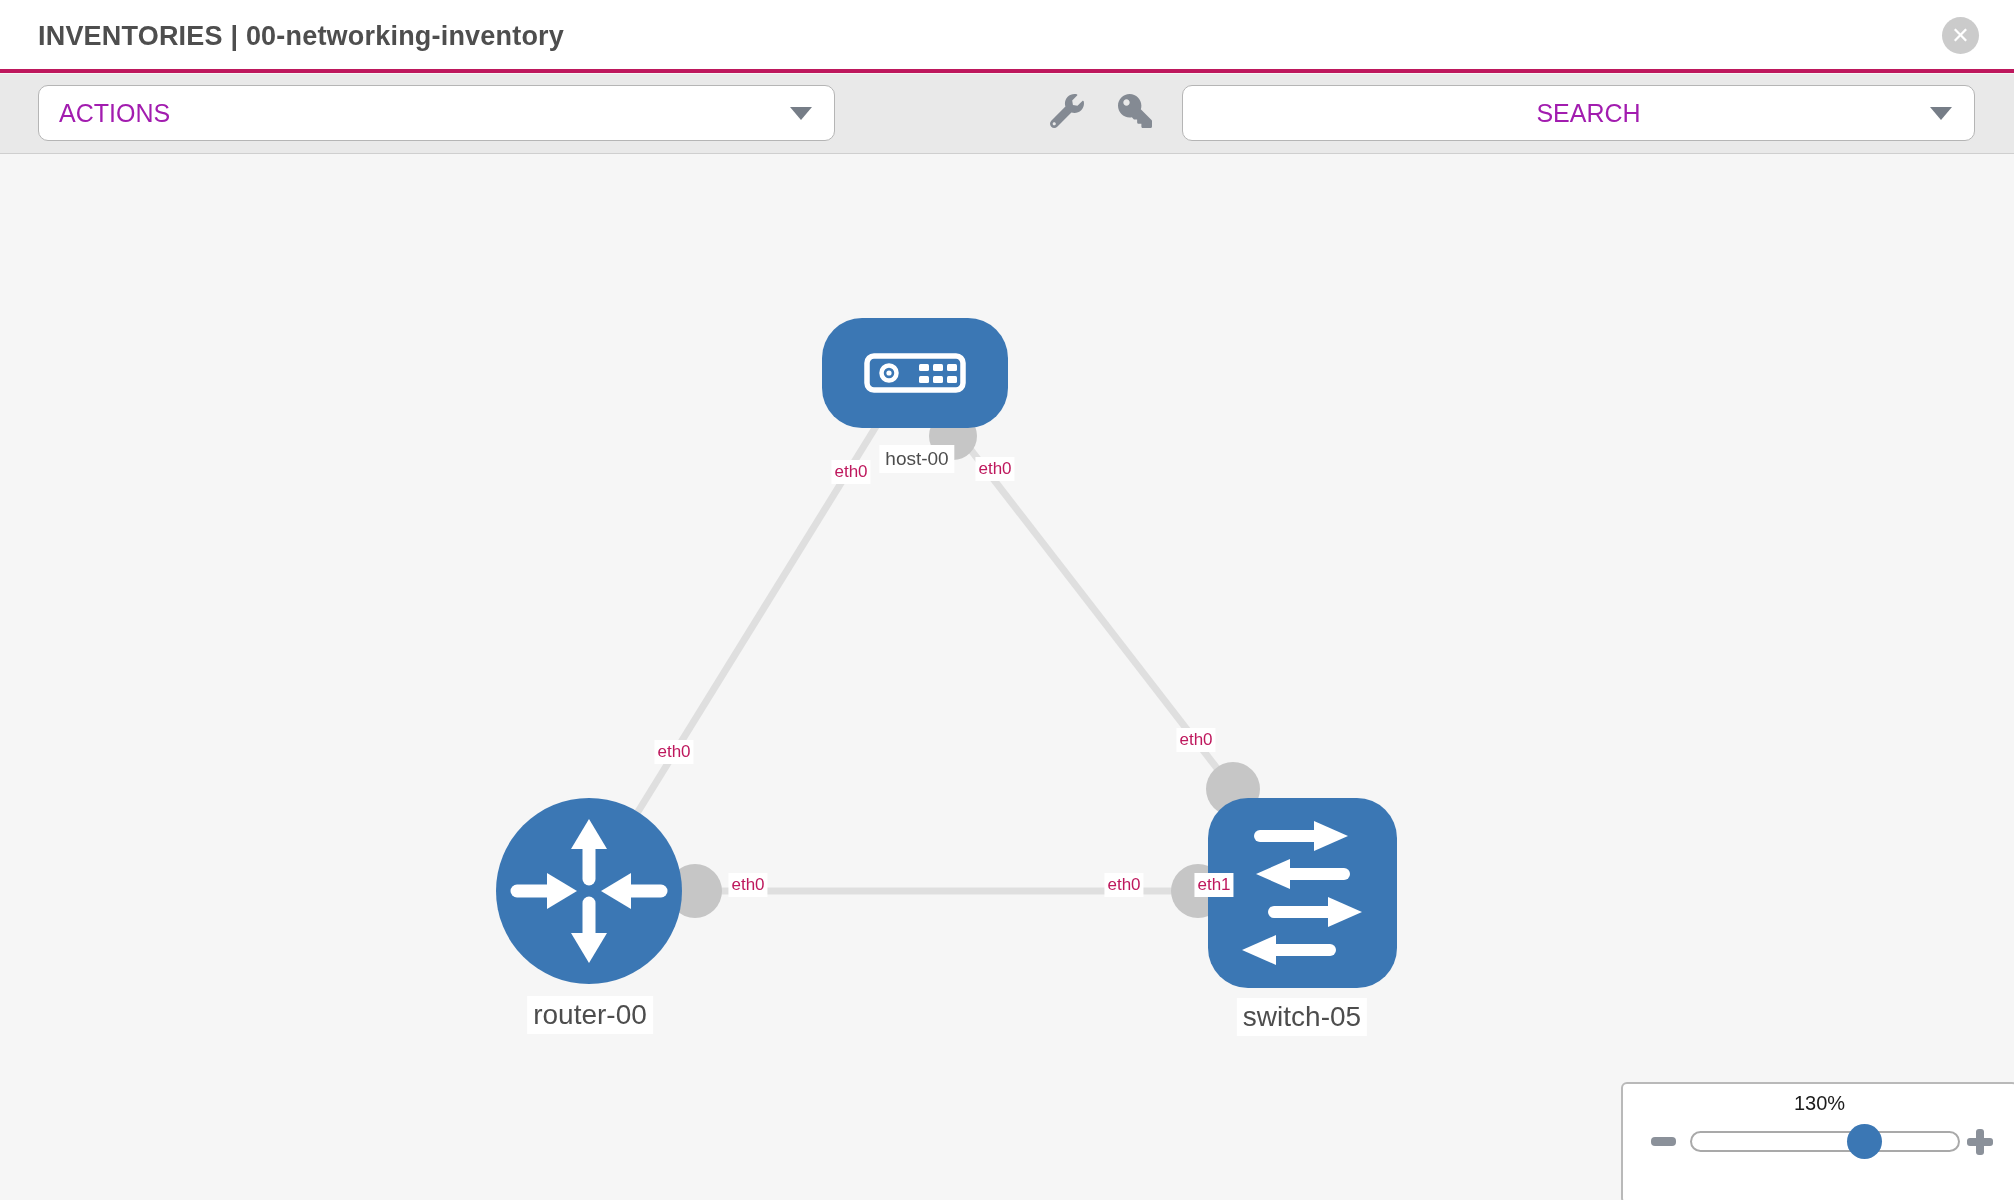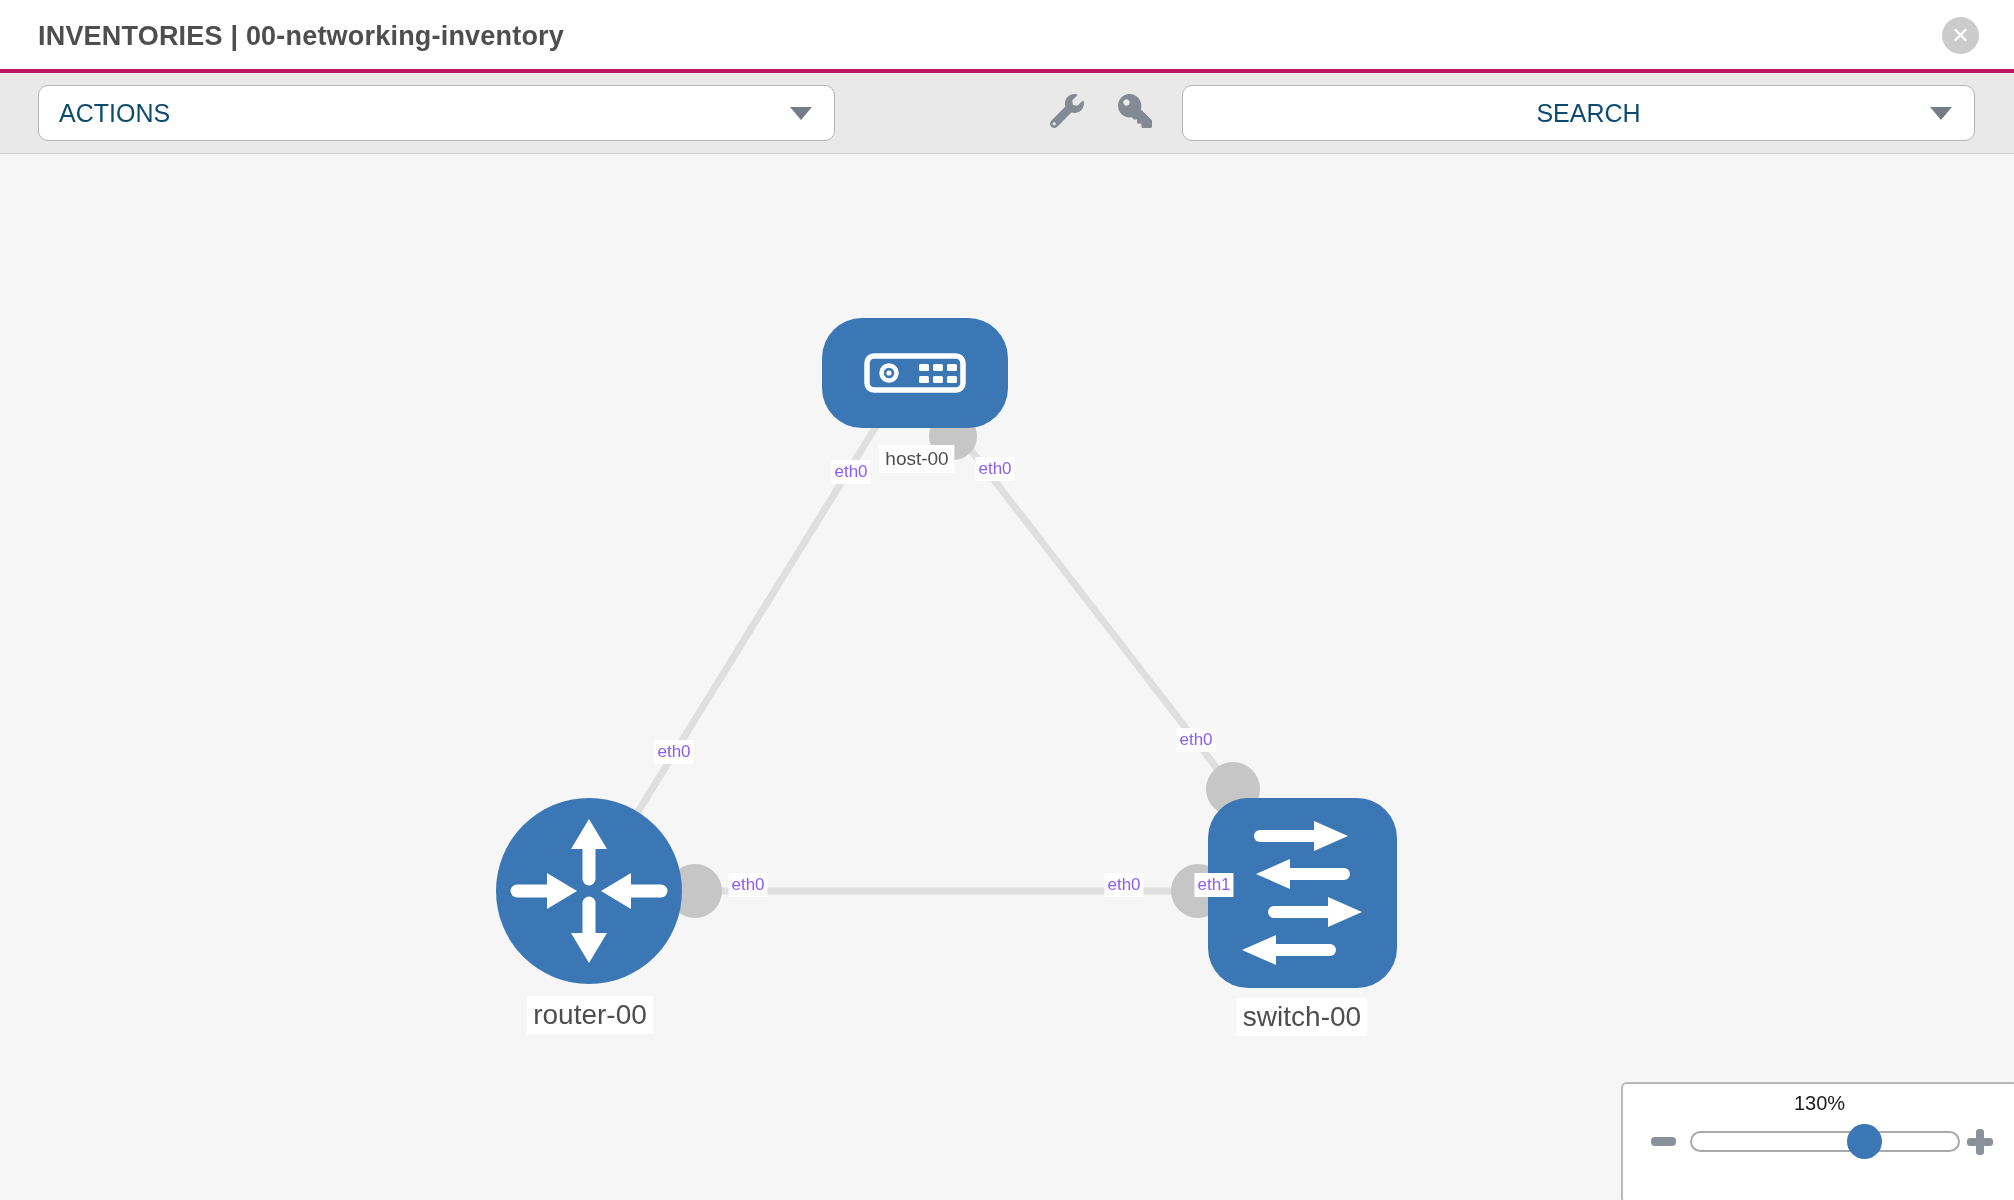--- a/index.html
+++ b/index.html
@@ -23,21 +23,21 @@
     font-size:22px;font-weight:bold;cursor:pointer;user-select:none;
   }
   
   .toolbar{
     position:absolute;top:74px;left:0;width:2014px;height:80px;
     background:#e9e9e9;border-bottom:1px solid #cfcfcf;box-sizing:border-box;
   }
   .select-box{
     position:absolute;top:11px;height:56px;box-sizing:border-box;
     background:#ffffff;border:1px solid #b5b5b5;border-radius:10px;
-    font-size:25px;color:#0c4a6e;line-height:54px;padding-left:20px;
+    font-size:25px;color:#a21caf;line-height:54px;padding-left:20px;
     cursor:pointer;
   }
   .select-caret{
     position:absolute;right:22px;top:21px;width:0;height:0;
     border-left:11px solid transparent;border-right:11px solid transparent;
     border-top:13px solid #767d87;
   }
   .tool-icon{
     position:absolute;top:12px;width:34px;height:34px;padding:8px;cursor:pointer;
   }
@@ -48,21 +48,21 @@
     background:#f6f6f6;overflow:hidden;
   }
   .canvas svg.topo{position:absolute;top:0;left:0;}
   .node-label{
     position:absolute;transform:translate(-50%,-50%);
     background:#ffffff;color:#4d4d4d;font-size:28px;
     padding:3px 6px;white-space:nowrap;
   }
   .eth-label{
     position:absolute;transform:translate(-50%,-50%);
-    background:#ffffff;color:#8b5cf6;font-size:17px;
+    background:#ffffff;color:#be185d;font-size:17px;
     padding:2px 3px;white-space:nowrap;
   }
   
   .zoom-panel{
     position:absolute;right:-4px;bottom:-4px;width:397px;height:122px;
     background:#ffffff;border:2px solid #b9b9b9;border-radius:6px;box-sizing:border-box;
   }
   .zoom-level{
     position:absolute;top:8px;left:0;width:100%;text-align:center;
     font-size:20px;color:#1c1c1c;
@@ -176,21 +176,21 @@
   <div class="eth-label" style="left:851px;top:317px;">eth0</div>
   <div class="eth-label" style="left:995px;top:314px;">eth0</div>
   <div class="eth-label" style="left:674px;top:597px;">eth0</div>
   <div class="eth-label" style="left:1196px;top:585px;">eth0</div>
   <div class="eth-label" style="left:748px;top:730px;">eth0</div>
   <div class="eth-label" style="left:1124px;top:730px;">eth0</div>
   <div class="eth-label" style="left:1214px;top:730px;">eth1</div>
 
   <div class="node-label" style="left:917px;top:304px;font-size:19px;">host-00</div>
   <div class="node-label" style="left:590px;top:860px;">router-00</div>
-  <div class="node-label" style="left:1302px;top:862px;">switch-00</div>
+  <div class="node-label" style="left:1302px;top:862px;">switch-05</div>
 
   <div class="zoom-panel">
     <div class="zoom-level">130%</div>
     <div class="zoom-minus"></div>
     <div class="zoom-track"></div>
     <div class="zoom-thumb"></div>
     <div class="zoom-plus"></div>
   </div>
 </div>
 

